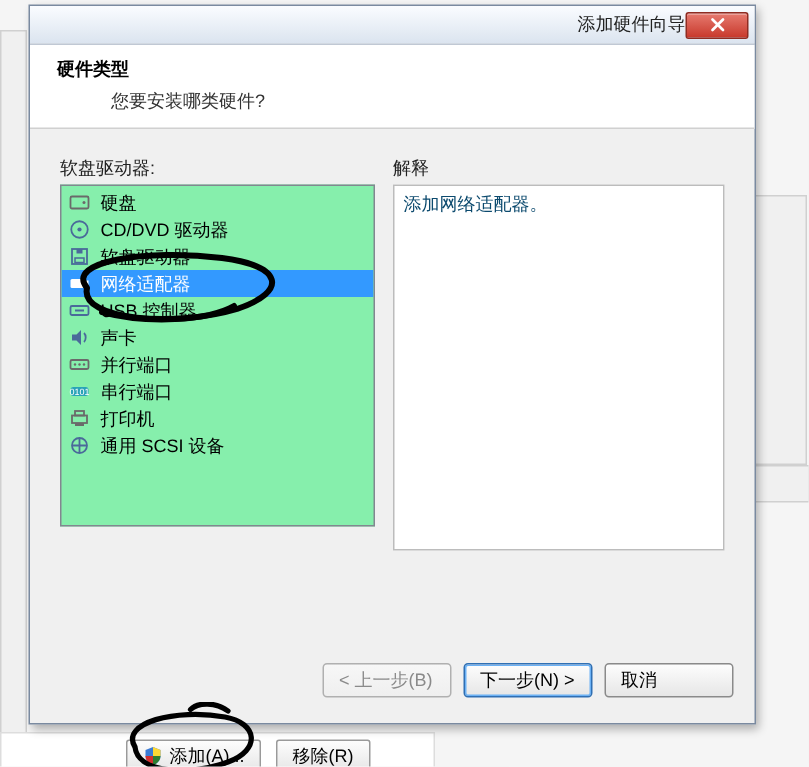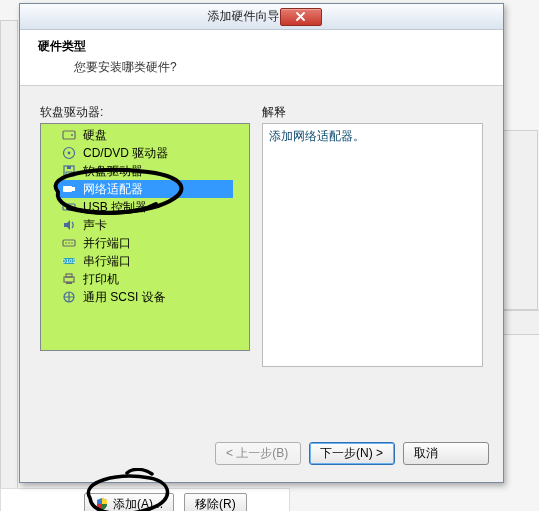--- a/index.html
+++ b/index.html
@@ -14,21 +14,21 @@
 
   .dialog {
     position: absolute; left: 19px; top: 3px; width: 485px; height: 480px;
     background: #f0f0f0; border: 1px solid #7a8aa0;
     box-shadow: 2px 3px 6px rgba(0,0,0,.3);
   }
   .titlebar {
     height: 26px;
     background: linear-gradient(#fafcff, #dbe4ef);
     border-bottom: 1px solid #c0c8d4;
-    display: flex; align-items: center; justify-content: center;
+    display: flex; align-items: center; justify-content: flex-end;
     padding: 0 4px 0 10px;
   }
   .titlebar .title { color: #222; }
   .close-btn {
     width: 42px; height: 18px; border-radius: 2px;
     background: linear-gradient(#e67a6f, #c8392c);
     border: 1px solid #8f2c22;
     display: flex; align-items: center; justify-content: center;
     color: #fff; font-weight: bold; font-size: 12px; line-height: 1;
     box-shadow: inset 0 1px 0 rgba(255,255,255,.3);
@@ -42,22 +42,22 @@
   .header-band .h1 { font-weight: bold; font-size: 12px; margin: 2px 0 4px 4px; color:#000; }
   .header-band .sub { margin-left: 40px; color: #333; }
 
   .body { padding: 18px 20px 0 20px; }
   .cols { display: flex; gap: 12px; }
   .col-left { width: 210px; }
   .col-right { flex: 1; }
   .lbl { margin-bottom: 2px; color:#222; }
   .listbox {
     height: 228px; width: 100%;
-    background: #bef264; border: 1px solid #828790;
-    overflow: hidden; padding: 2px 16px;
+    background: #86efac; border: 1px solid #828790;
+    overflow: hidden; padding: 2px 0;
   }
   .explain {
     height: 244px; width: 100%;
     background: #fff; border: 1px solid #bcbcbc;
     padding: 4px 6px; color:#0c4a6e;
   }
   .item {
     display: flex; align-items: center; gap: 6px;
     padding: 1px 4px 1px 4px; height: 18px; line-height: 16px;
     color: #000;

